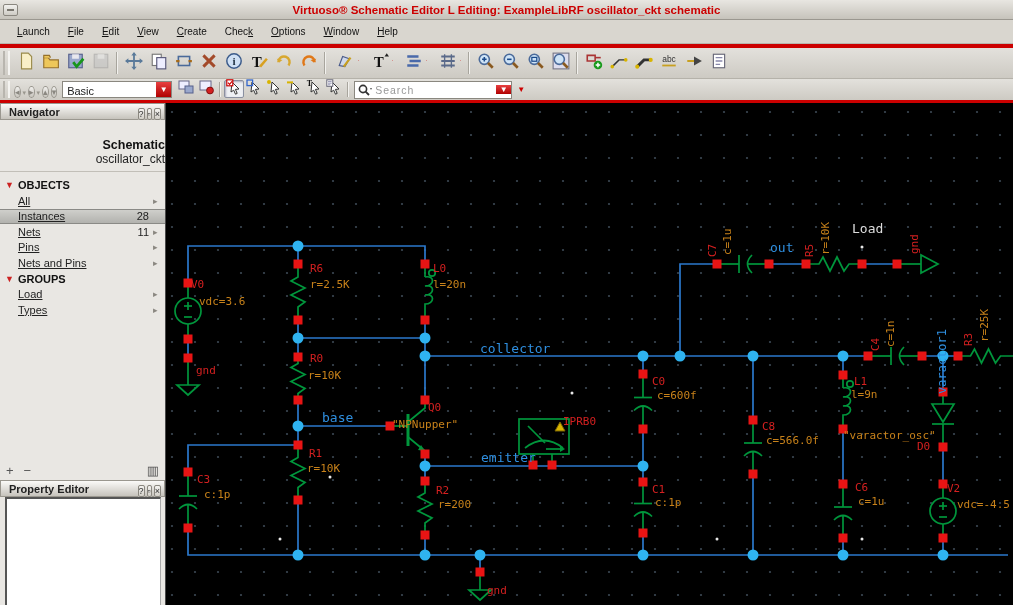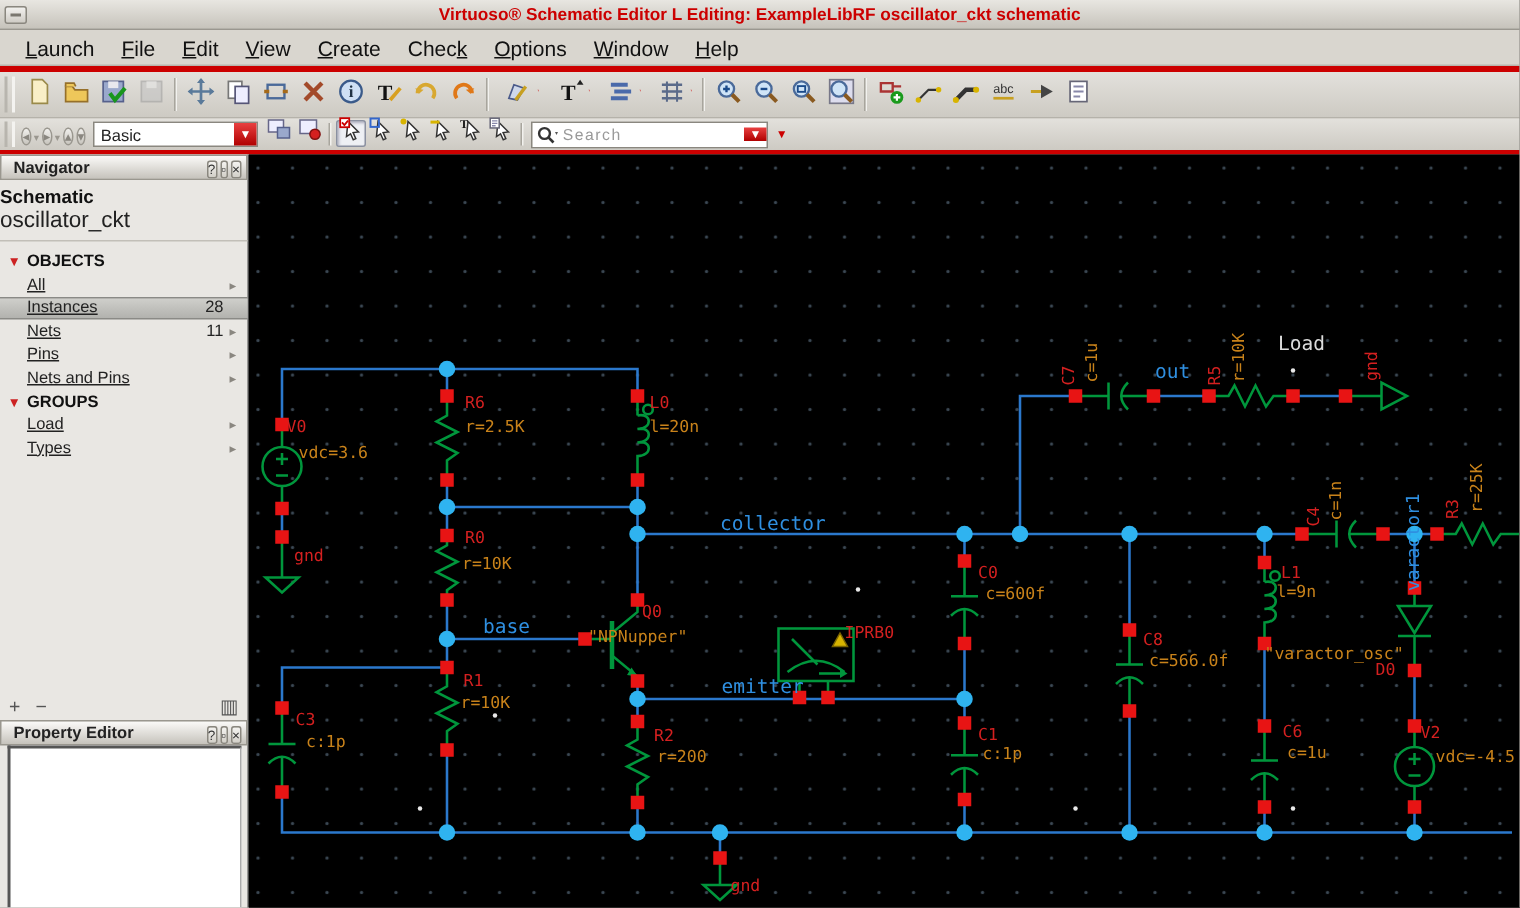--- a/index.html
+++ b/index.html
@@ -10,21 +10,21 @@
   .titlebar { height:20px; background:linear-gradient(#e8e6e1,#c6c3bb);
     border-bottom:1px solid #9a978f; display:flex; align-items:center; position:relative; }
   .win-btn { width:15px; height:12px; margin-left:3px; background:linear-gradient(#f2f1ee,#cfccc5);
     border:1px solid #8a877f; border-radius:2px; display:flex; align-items:center; justify-content:center; }
   .win-btn i { display:block; width:7px; height:2px; background:#7a776f; }
   .title-text { position:absolute; left:0; right:0; text-align:center; color:#cc0000;
     font-size:11.5px; font-weight:bold; }
 
   .menubar { height:24px; background:#d9d6cf; display:flex; align-items:center;
     padding-left:8px; border-bottom:1px solid #b9b6ae; }
-  .menu-item { font-size:14px; color:#111; padding:3px 9px; cursor:default; }
+  .menu-item { font-size:10px; color:#111; padding:3px 9px; cursor:default; }
   .menu-item u { text-decoration:underline; }
 
   .redline { height:4px; background:#cc0000; }
   .redline2 { height:3px; background:#cc0000; }
 
   
   .toolbar { display:flex; align-items:center; background:linear-gradient(#e3e1dc,#cdcac3); }
   .toolbar1 { height:31px; border-bottom:1px solid #b5b2aa; }
   .toolbar2 { height:21px; }
   .tb-handle { width:7px; height:80%; margin:0 3px; border-left:2px solid #b8b5ae;
@@ -53,23 +53,23 @@
   
   .main { display:flex; height:504px; }
   .left-panel { width:166px; background:#e9e7e3; display:flex; flex-direction:column;
     border-right:1px solid #4a4a4a; }
   .panel-header { height:17px; background:linear-gradient(#fbfaf8,#c6c3bc);
     border:1px solid #9a978f; display:flex; align-items:center; padding:0 3px 0 8px; }
   .panel-header .ttl { flex:1; font-size:11px; font-weight:bold; color:#222; }
   .ph-btn { width:13px; height:13px; margin-left:2px; border:1px solid #8a877f; border-radius:2px;
     background:linear-gradient(#f4f3f0,#d2cfc8); font-size:9px; line-height:11px; text-align:center;
     color:#333; }
-  .schem-block { text-align:left; padding:4px 0 5px; border-bottom:1px solid #c2bfb8; }
+  .schem-block { text-align:right; padding:4px 0 5px; border-bottom:1px solid #c2bfb8;margin-top:14px; }
   .schem-title { font-size:12.5px; font-weight:bold; color:#111; }
-  .schem-cell { font-size:15px; color:#222; }
+  .schem-cell { font-size:12px; color:#222; }
   .tree { padding-top:5px; }
   .tree-section { display:flex; align-items:center; height:16px; padding-left:5px; }
   .tree-section .tri { color:#cc2222; font-size:9px; margin-right:4px; }
   .tree-section .lbl { font-size:11px; font-weight:bold; color:#111; }
   .tree-row { display:flex; align-items:center; height:15.5px; padding-left:18px; font-size:11px; color:#222; }
   .tree-row .lbl { flex:1;text-decoration:underline; }
   .tree-row .val { width:26px; text-align:right; margin-right:4px; }
   .tree-row .arr { width:12px; color:#8a8780; font-size:9px; }
   .tree-row.selected { background:linear-gradient(#cfcfcb,#b2b2ae);
     border-top:1px solid #8a8a86; border-bottom:1px solid #8a8a86; }

